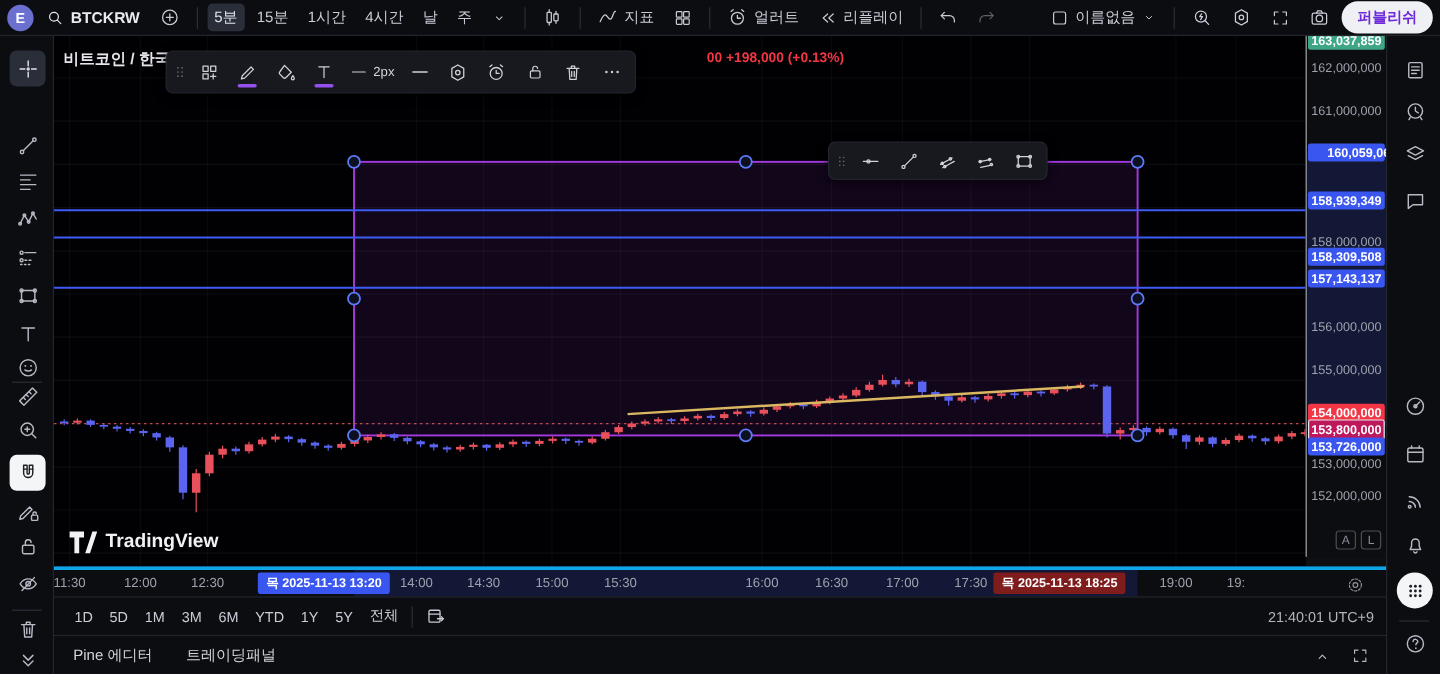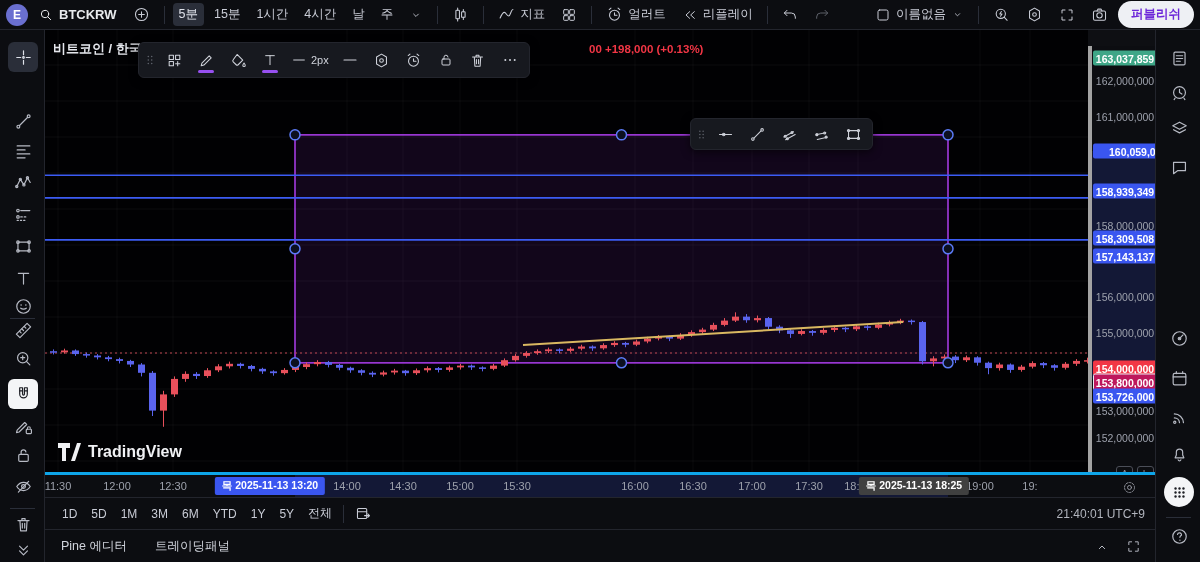--- a/index.html
+++ b/index.html
@@ -32,21 +32,21 @@
   .legend{position:absolute;left:8px;top:10px;font-size:13px;font-weight:700;color:#e4e6ec;z-index:4;}
   .change{position:absolute;left:516px;top:13px;font-size:11.5px;font-weight:600;z-index:4;}
   .watermark{position:absolute;left:12px;top:412px;display:flex;align-items:center;gap:7px;z-index:4;color:#fff;}
   .watermark .wm-text{font-size:16px;font-weight:700;color:#f0f1f4;}
   
   .float-bar{position:absolute;background:#17191f;border:1px solid #23252d;border-radius:6px;box-shadow:0 2px 8px rgba(0,0,0,.6);display:flex;align-items:center;padding:2px 4px;gap:2px;z-index:10;}
   .fbtn{position:relative;display:flex;align-items:center;justify-content:center;min-width:30px;height:30px;border-radius:4px;color:#cfd2da;cursor:pointer;font-size:11px;gap:4px;padding:0 4px;}
   .fbtn .under{position:absolute;bottom:2px;left:7px;width:16px;height:3px;border-radius:2px;background:#9750f0;}
   .fhandle{color:#6a6e78;display:flex;align-items:center;min-width:12px;justify-content:center;cursor:grab;}
   
-  .paxis{position:absolute;left:1088px;top:46px;width:67px;height:442px;background:#0c0d11;border-left:4px solid #a3a3a3;z-index:6;}
+  .paxis{position:absolute;left:1088px;top:22px;width:67px;height:442px;background:#0c0d11;border-left:1px solid #a3a3a3;z-index:6;}
   .phl{position:absolute;left:0;width:67px;background:rgba(59,90,246,.16);}
   .plabel{position:absolute;left:1px;width:64px;text-align:center;font-size:10.5px;color:#9da1ac;transform:translateY(-50%);white-space:nowrap;z-index:2;}
   .plabel.badge{color:#fff;border-radius:2px;padding:1.5px 0;font-weight:600;}
   .axbtn{position:absolute;width:17px;height:16px;border:1px solid #4b4e58;border-radius:3px;color:#8b8e99;font-size:10px;display:flex;align-items:center;justify-content:center;cursor:pointer;background:#0c0d11;}
   
   .taxis{position:absolute;left:45px;top:472px;width:1110px;height:25px;background:#0c0d11;border-top:3px solid #0ea5e9;z-index:6;}
   .thl{position:absolute;top:0;height:25px;background:rgba(59,90,246,.16);}
   .tlabel{position:absolute;top:50%;transform:translate(-50%,-50%);font-size:11px;color:#9da1ac;white-space:nowrap;z-index:2;}
   .tlabel.badge{color:#fff;border-radius:2px;padding:2px 7px;font-weight:600;font-size:10.5px;}
   
@@ -705,21 +705,21 @@
       <div class="tlabel" style="left:415px">15:00</div>
       <div class="tlabel" style="left:472px">15:30</div>
       <div class="tlabel" style="left:590px">16:00</div>
       <div class="tlabel" style="left:648px">16:30</div>
       <div class="tlabel" style="left:707px">17:00</div>
       <div class="tlabel" style="left:764px">17:30</div>
       <div class="tlabel" style="left:813px">18:00</div>
       <div class="tlabel" style="left:935px">19:00</div>
       <div class="tlabel" style="left:985px">19:</div>
       <div class="tlabel badge" style="left:225px;background:#3a56f0">목 2025-11-13  13:20</div>
-      <div class="tlabel badge" style="left:869px;background:#404040">목 2025-11-13  18:25</div>
+      <div class="tlabel badge" style="left:838px;background:#7f1d1d">목 2025-11-13  18:25</div>
       <div style="position:absolute;right:18px;top:5px;color:#9598a1">
         <svg class="ic" style="width:15px;height:15px" viewBox="0 0 24 24">
           <circle cx="12" cy="12" r="3.2"></circle>
           <circle cx="12" cy="12" r="8" stroke-dasharray="3 2.2"></circle>
         </svg>
       </div>
     </div>
 
   <div class="rangebar" id="rangebar">
       <div class="rbtn">1D</div>

